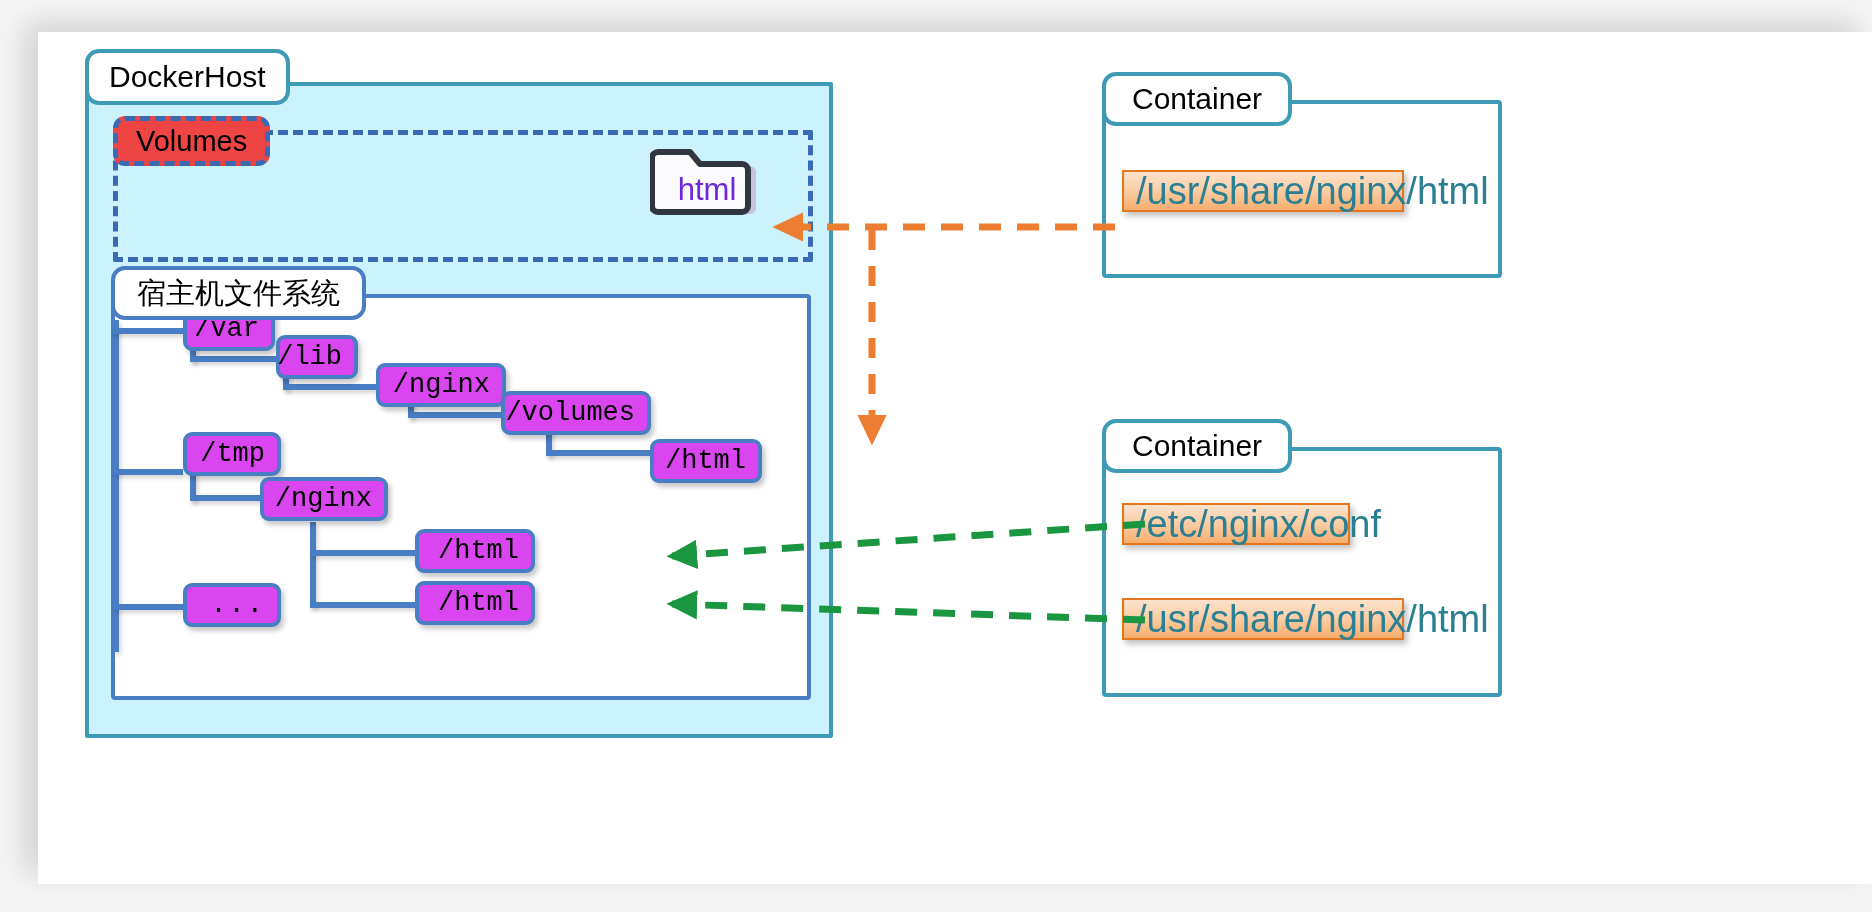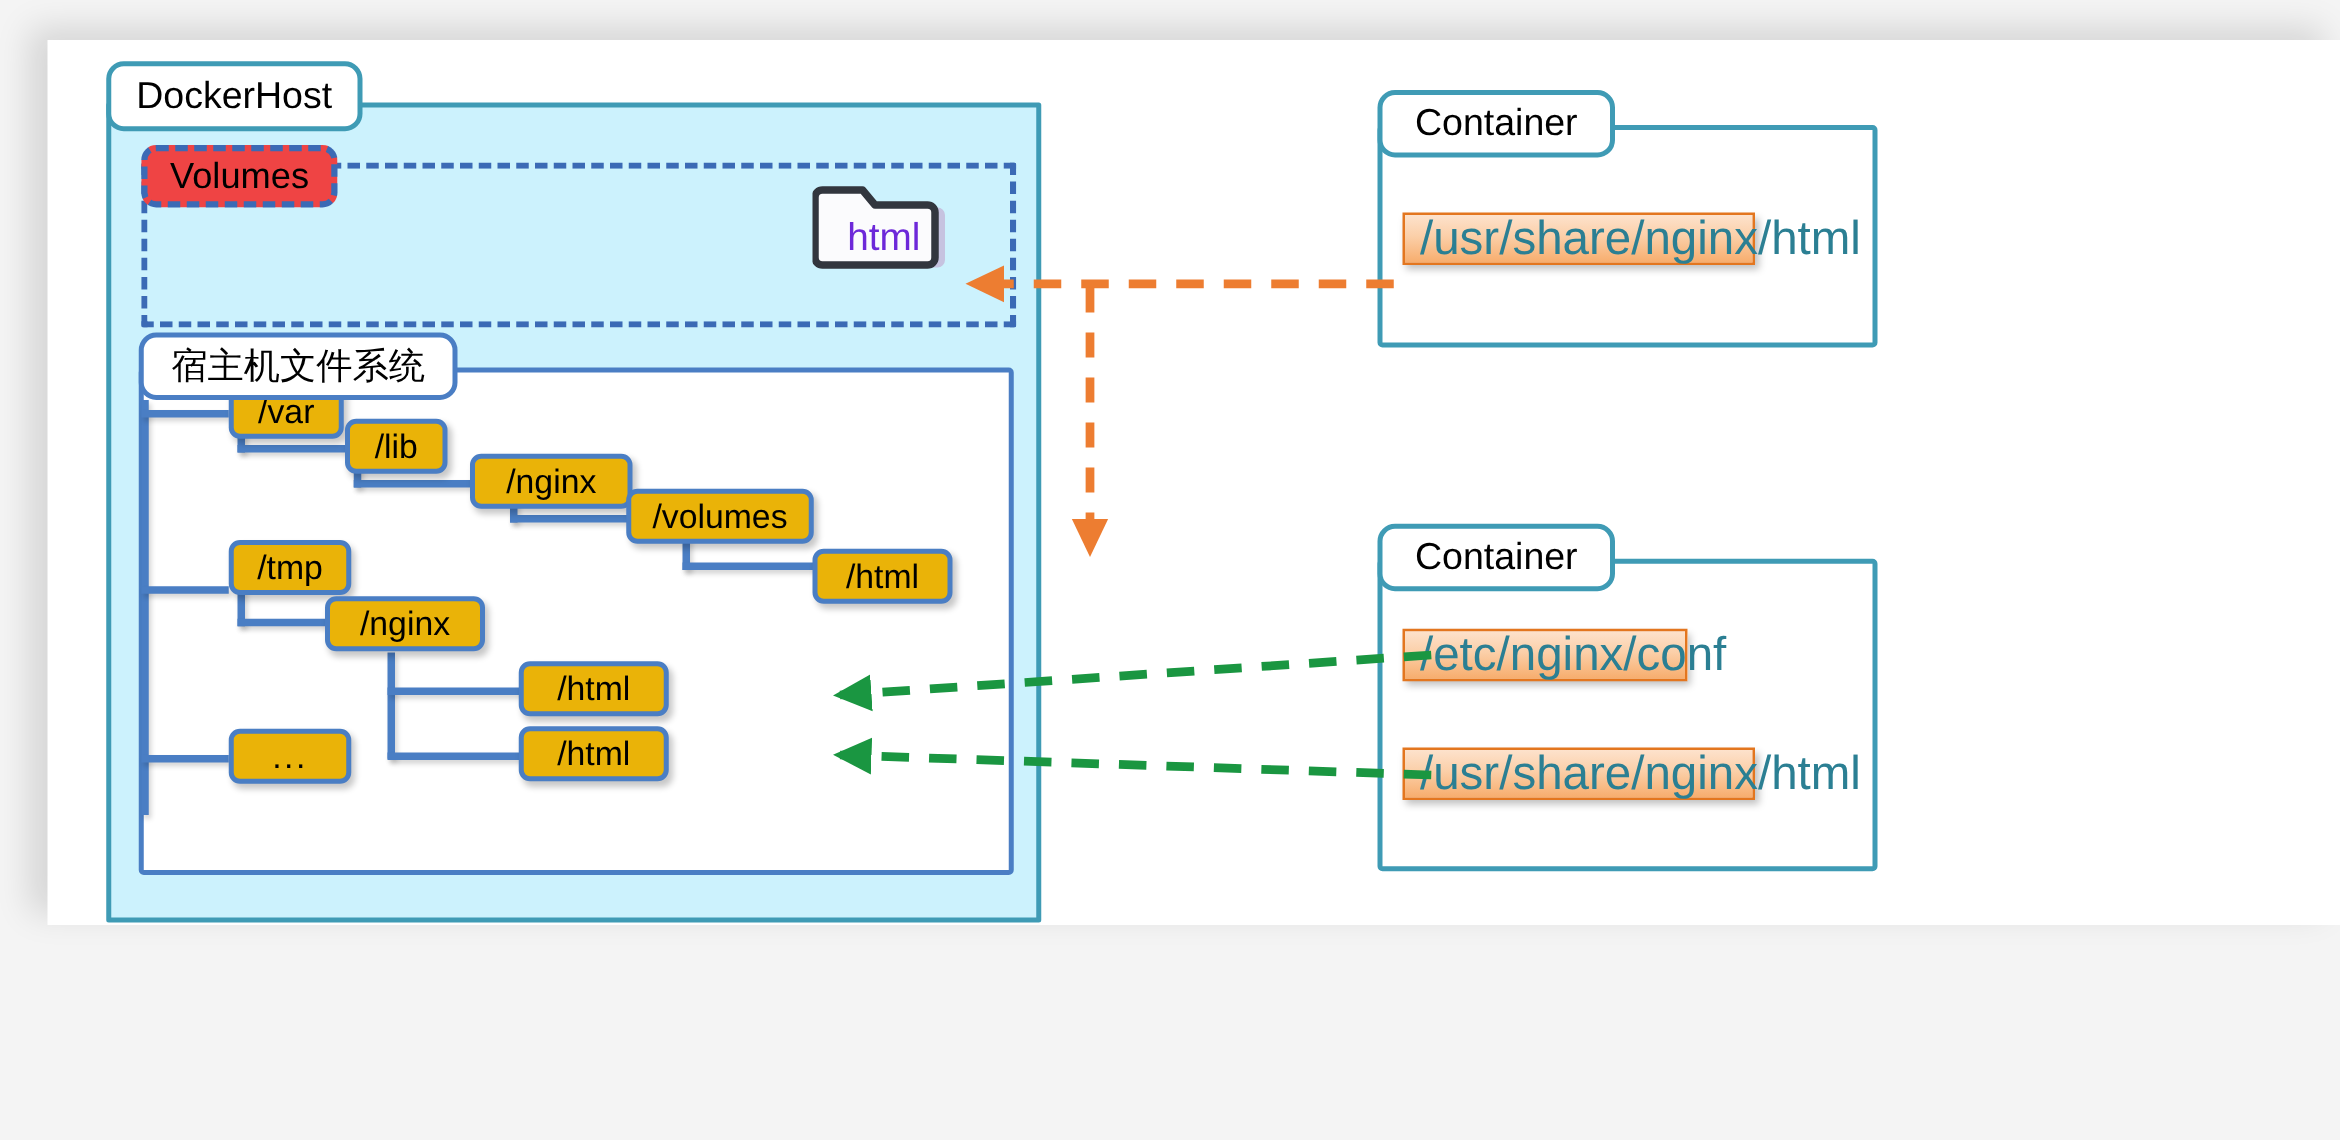--- a/index.html
+++ b/index.html
@@ -12,21 +12,21 @@
     position: relative;
     width: 1872px;
     height: 912px;
     background: #f4f4f4;
     overflow: hidden;
   }
   
   #canvas {
     position: absolute;
     left: 38px; top: 32px;
-    width: 1834px; height: 708px;
+    width: 1834px; height: 852px;
     background: #ffffff;
     box-shadow: -14px -10px 26px rgba(0,0,0,0.13);
   }
 
   
   .tabbox { position: absolute; }
   .tabbox .tb-body {
     position: absolute;
     left: 0; top: 0;
     width: 100%; height: 100%;
@@ -72,30 +72,31 @@
     height: 50px;
     display: flex; align-items: center; justify-content: center;
     z-index: 7;
     white-space: nowrap;
   }
   .dashbox-header span { font-size: 29px; color: #000; line-height: 1; }
 
   
   .node {
     position: absolute;
-    background: #eab308;
+    background: #d946ef;
     border: 4px solid #4a7ec4;
     border-radius: 9px;
     display: flex;
     align-items: center;
-    justify-content: center;
+    justify-content: flex-end;
     padding: 0 12px;
     z-index: 5;
     box-shadow: 3px 4px 5px rgba(0,0,0,0.22);
     white-space: nowrap;
+    font-family: Liberation Mono, monospace;
   }
   .node span {
     font-size: 27px;
     color: #000;
     line-height: 1;
   }
   .node.dots span { letter-spacing: 2px; font-size: 27px; }
 
   
   .conn {

